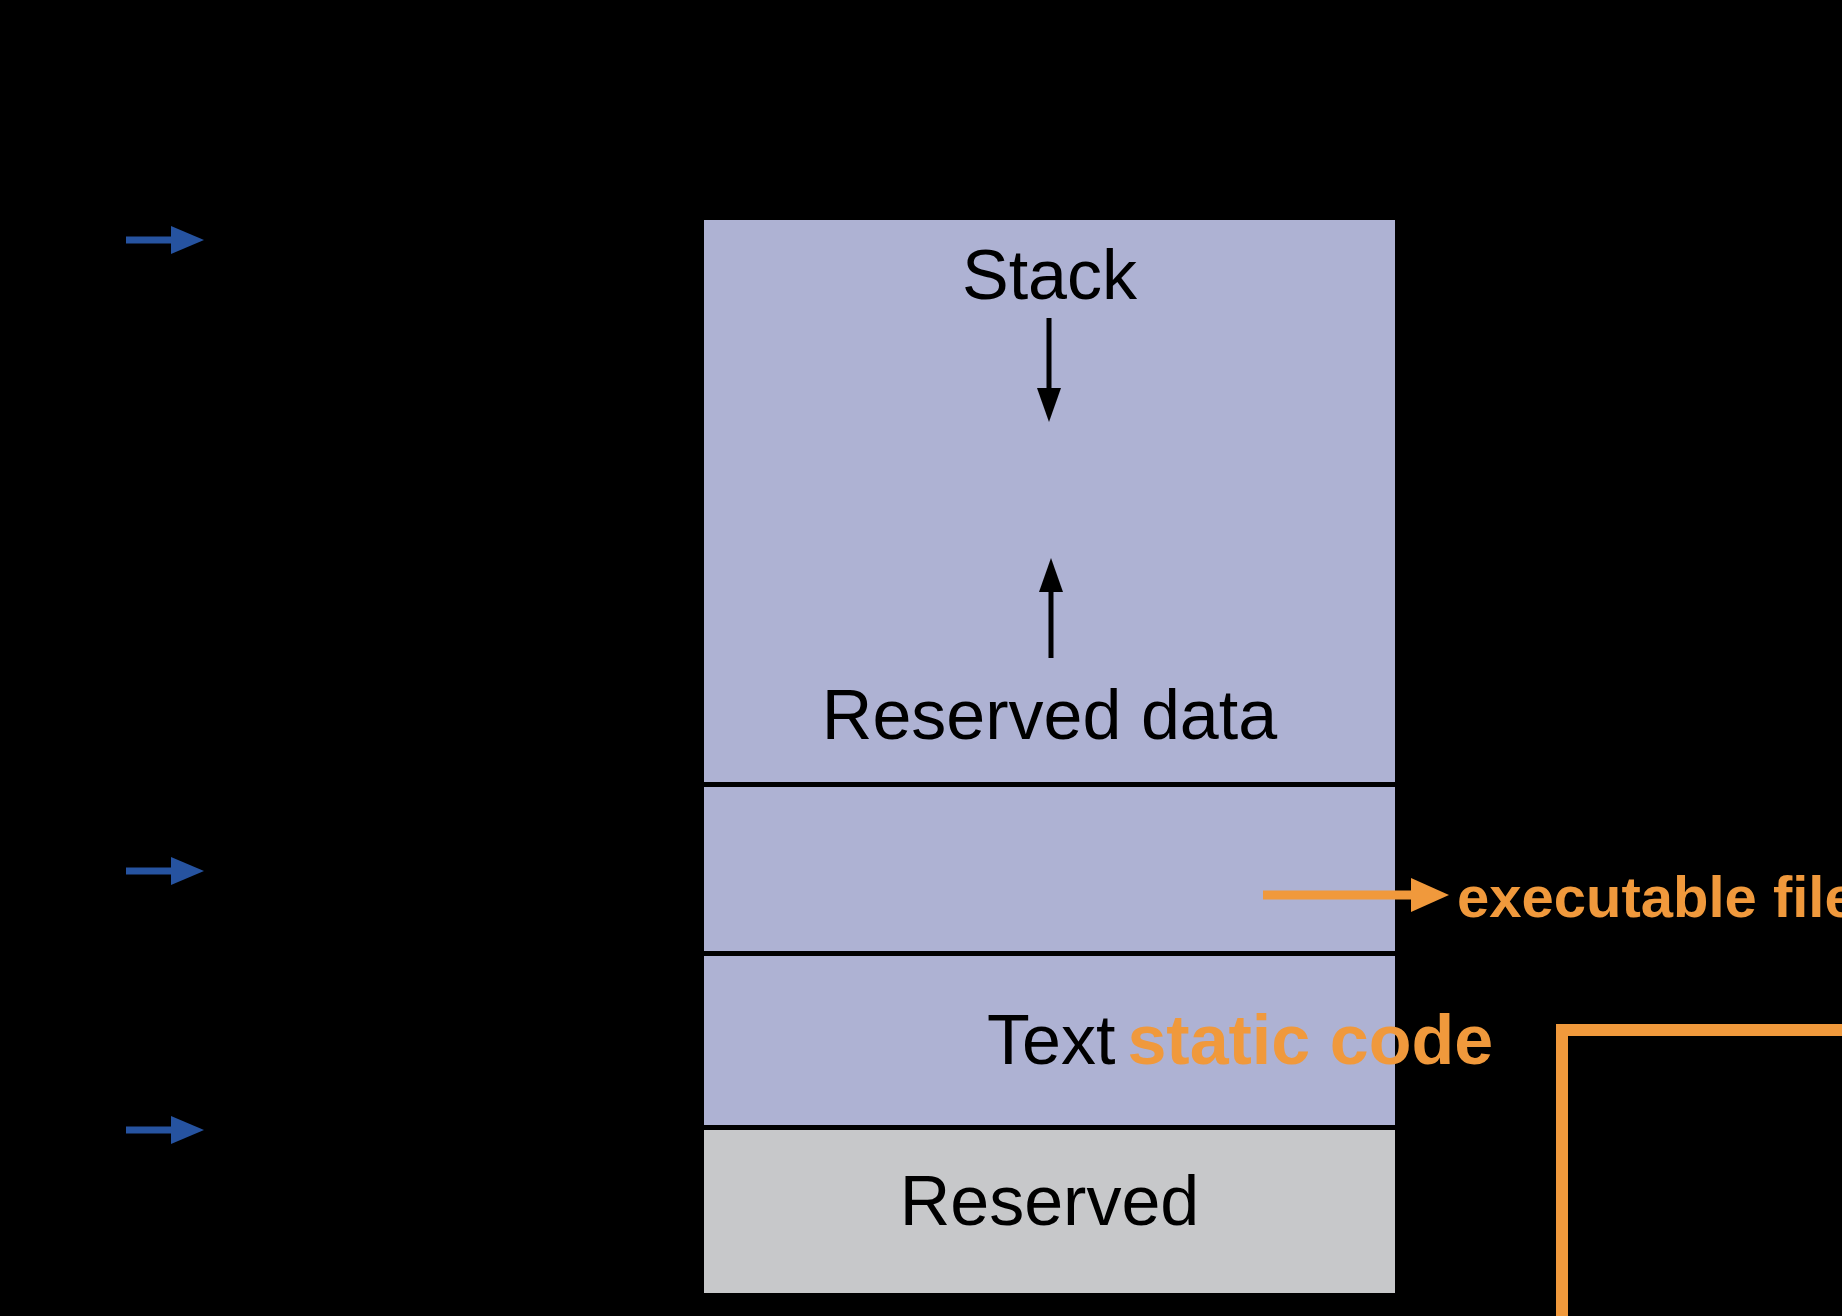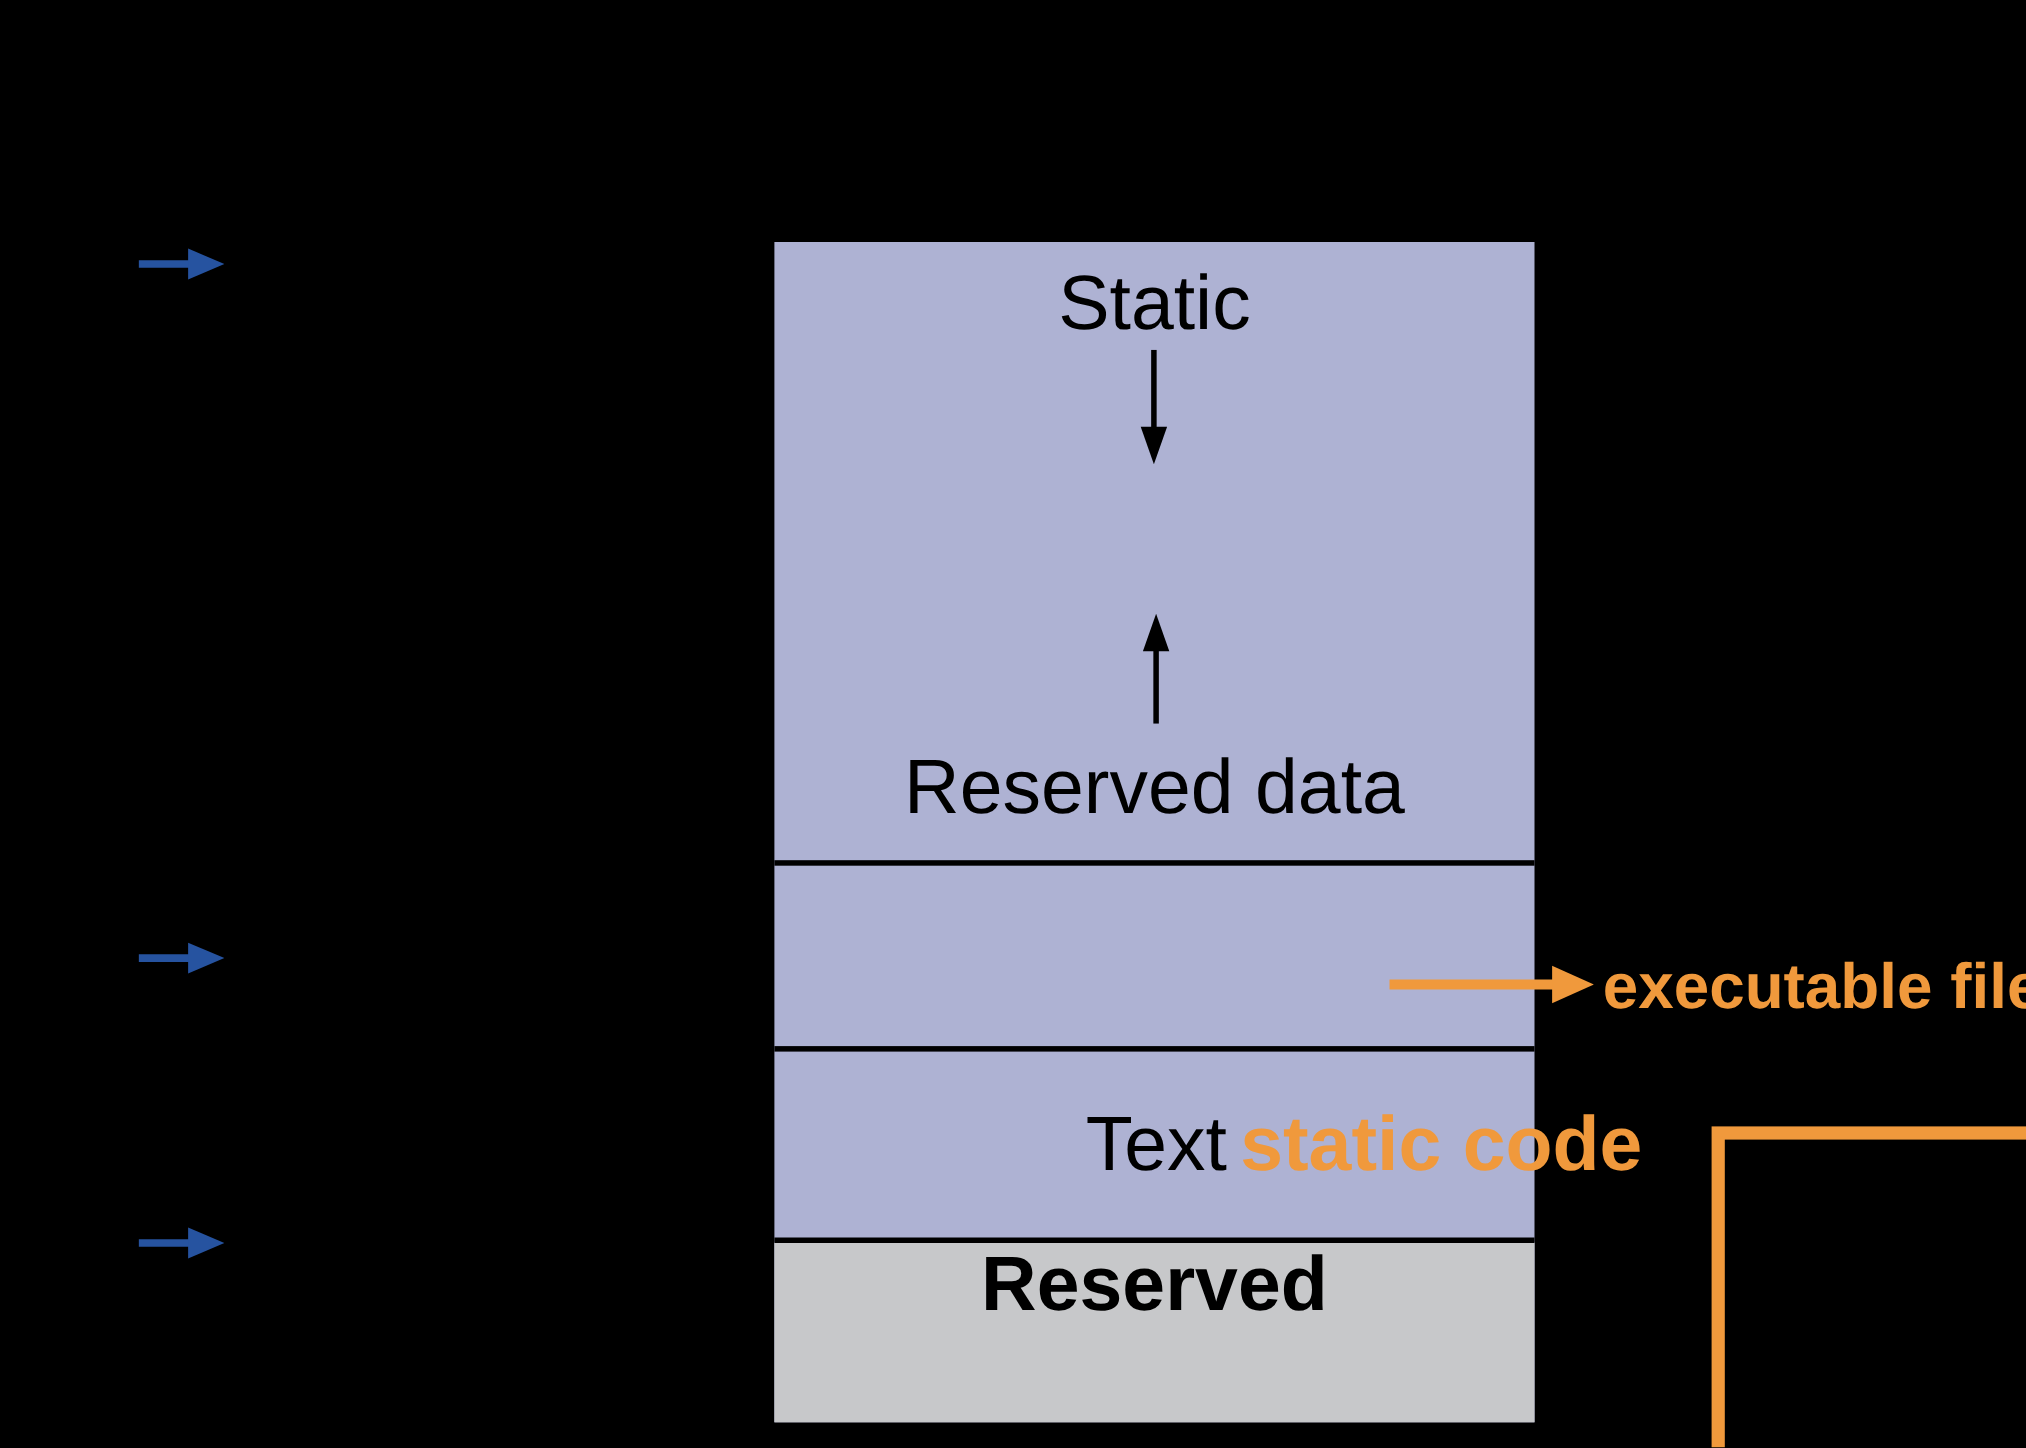--- a/index.html
+++ b/index.html
@@ -35,21 +35,21 @@
   .divider.d3{top:905px;}
   
   .seg-label{
     position:absolute;left:0;width:691px;text-align:center;
     font-size:70px;line-height:70px;color:var(--line-black,#000);
     white-space:nowrap;
   }
   .lbl-stack{top:20px;}
   .lbl-dynamic{top:460px;}
   .lbl-static{top:612px;}
-  .lbl-reserved{top:912px;font-weight:bold;}
+  .lbl-reserved{top:946px;}
   .text-row{
     position:absolute;left:283px;top:785px;
     display:flex;align-items:baseline;gap:12px;white-space:nowrap;
   }
   .text-row .text-label{
     font-size:70px;line-height:70px;color:var(--line-black,#000);
   }
   .orange-text{
     color:var(--highlight-orange,#f0993c);font-weight:bold;
     font-size:70px;line-height:58px;white-space:nowrap;
@@ -99,21 +99,21 @@
   </span>
 
   <div class="membox">
 
     <div class="reserved-bg"></div>
 
     <div class="divider d1"></div>
     <div class="divider d2"></div>
     <div class="divider d3"></div>
 
-    <div class="seg-label lbl-stack">Static</div>
+    <div class="seg-label lbl-stack">Stack</div>
 
     <span class="down-arrow iconwrap">
       <svg width="30" height="104" viewBox="0 0 30 104">
         <line x1="15" y1="0" x2="15" y2="74" style="stroke:var(--line-black,#000);stroke-width:5"></line>
         <polygon points="3,70 27,70 15,104" style="fill:var(--line-black,#000)"></polygon>
       </svg>
     </span>
 
     <span class="up-arrow iconwrap">
       <svg width="30" height="100" viewBox="0 0 30 100">

